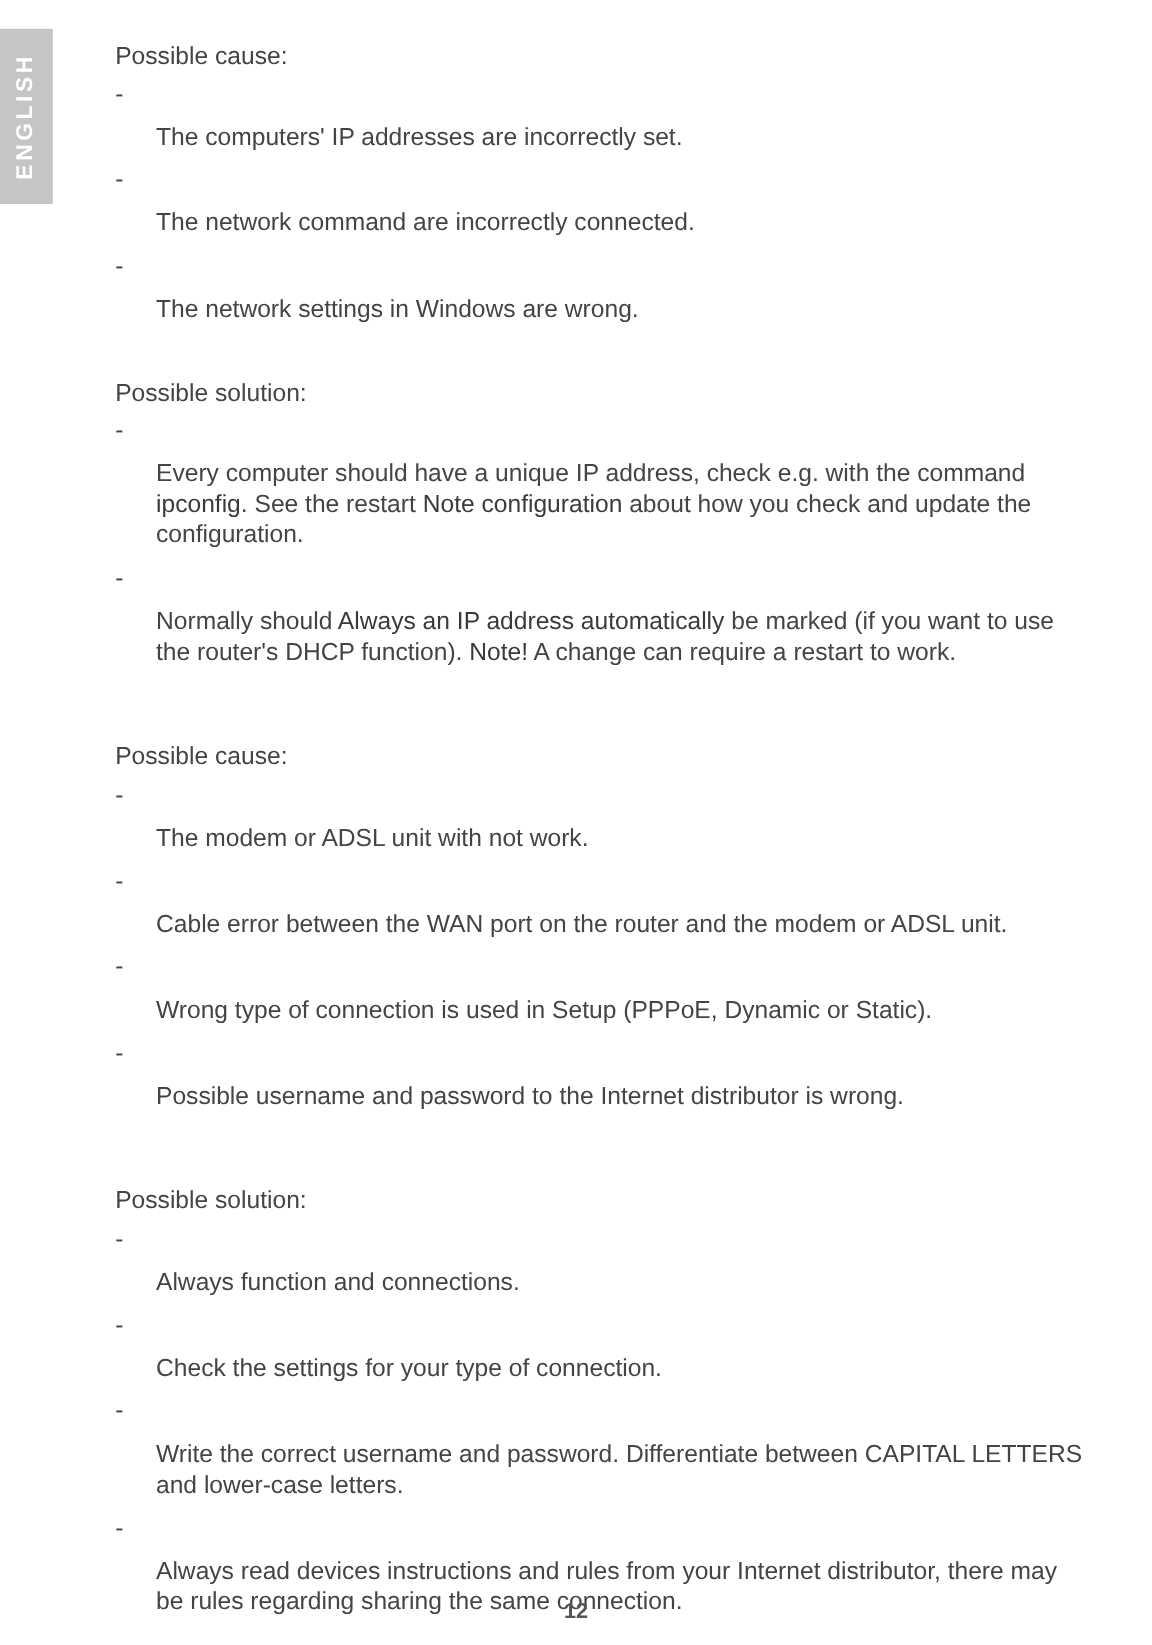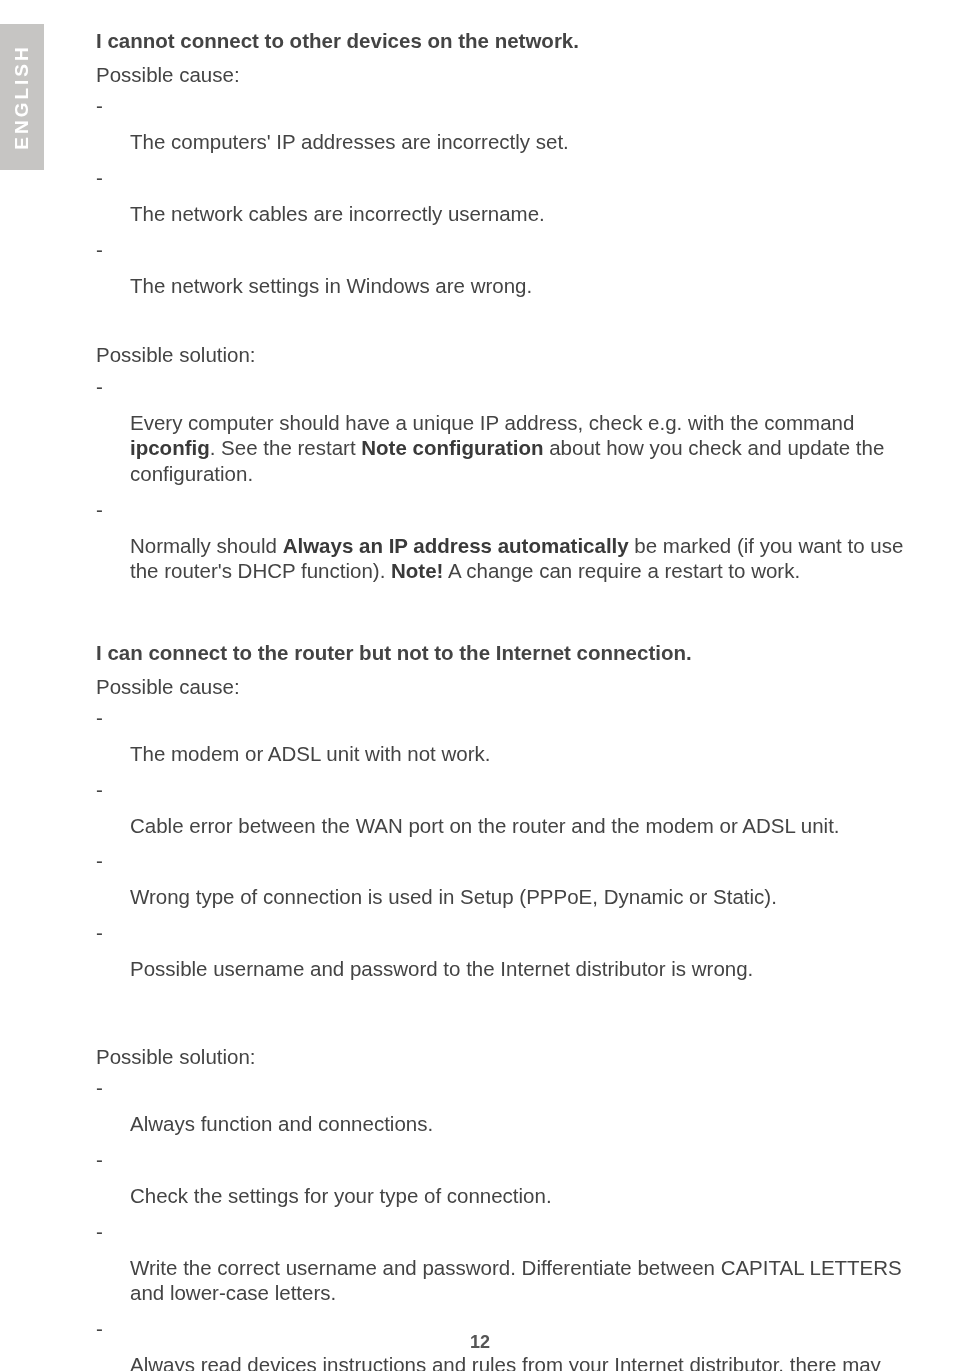--- a/index.html
+++ b/index.html
@@ -42,42 +42,41 @@
   .li .txt { flex: 1; margin-top: 36px; }
   .pagenum {
     position: absolute;
     bottom: 18px;
     width: 100%;
     text-align: center;
     font-weight: bold;
     font-size: 18px;
     color: #555;
   }
-  b { font-weight: bold; color: #3a3a3a; }
+  b { font-weight: normal; color: #3a3a3a; }
 </style>
 </head>
 <body>
 
 <div class="page">
   <div class="tab">
     <span>ENGLISH</span>
   </div>
 
   <div class="content">
 
-    <div class="heading">I cannot connect to other devices on the network.</div>
     <div class="sub">Possible cause:</div>
 
     <div class="li">
       <div class="dash">-</div>
       <div class="txt">The computers' IP addresses are incorrectly set.</div>
     </div>
     <div class="li">
       <div class="dash">-</div>
-      <div class="txt">The network cables are incorrectly username.</div>
+      <div class="txt">The network command are incorrectly connected.</div>
     </div>
     <div class="li">
       <div class="dash">-</div>
       <div class="txt">The network settings in Windows are wrong.</div>
     </div>
 
     <div class="spacer-md"></div>
 
     <div class="sub">Possible solution:</div>
 
@@ -85,21 +84,20 @@
       <div class="dash">-</div>
       <div class="txt"><span>Every computer should have a unique IP address, check e.g. with the command </span><b>ipconfig</b><span>. See the restart </span><b>Note configuration</b><span> about how you check and update the configuration.</span></div>
     </div>
     <div class="li">
       <div class="dash">-</div>
       <div class="txt"><span>Normally should </span><b>Always an IP address automatically</b><span> be marked (if you want to use the router's DHCP function). </span><b>Note!</b><span> A change can require a restart to work.</span></div>
     </div>
 
     <div class="spacer-lg"></div>
 
-    <div class="heading">I can connect to the router but not to the Internet connection.</div>
     <div class="sub">Possible cause:</div>
 
     <div class="li">
       <div class="dash">-</div>
       <div class="txt">The modem or ADSL unit with not work.</div>
     </div>
     <div class="li">
       <div class="dash">-</div>
       <div class="txt">Cable error between the WAN port on the router and the modem or ADSL unit.</div>
     </div>

